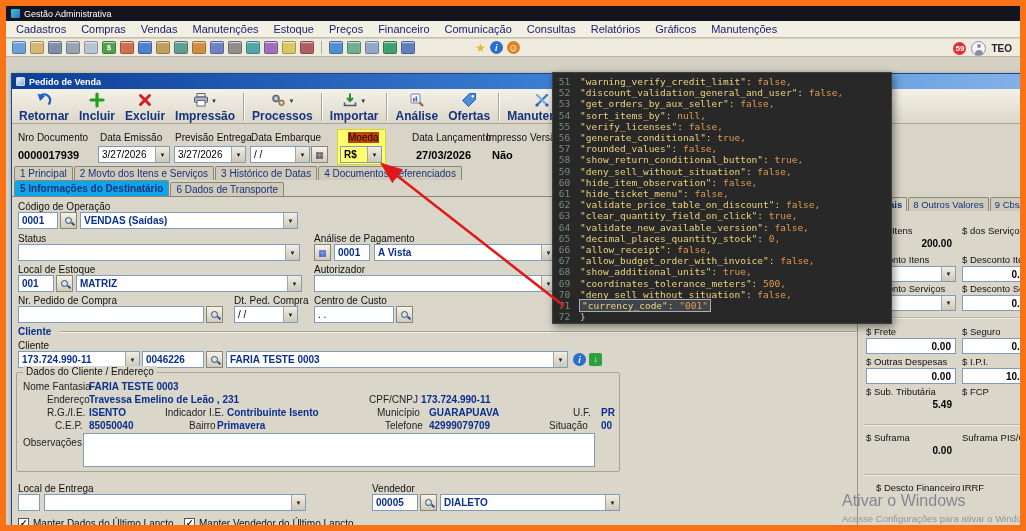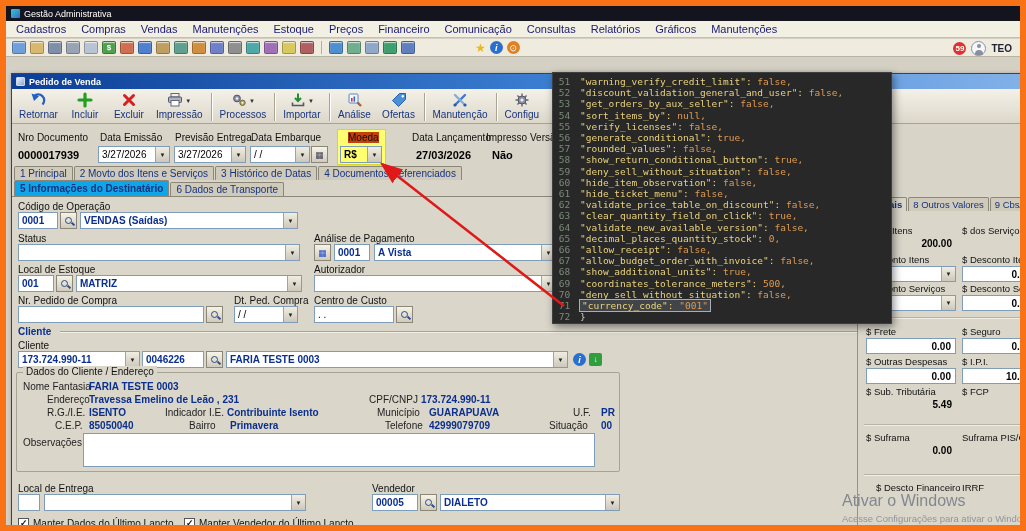--- a/index.html
+++ b/index.html
@@ -21,21 +21,21 @@
 .person::before{content:'';position:absolute;left:4.5px;top:2px;width:4px;height:4px;border-radius:50%;background:#8890a0}
 .person::after{content:'';position:absolute;left:2.5px;top:7.5px;width:8px;height:5px;border-radius:4px 4px 0 0;background:#8890a0}
 .uname{font-size:10px;color:#223;font-weight:bold}
 
 .win{position:absolute;left:5px;top:67px;width:1060px;height:459px;background:#d8d4c8;border:1px solid #16498f;box-shadow:1px 1px 4px rgba(0,0,0,.35)}
 .wtitle{position:absolute;left:0;top:0;right:0;height:15px;background:linear-gradient(to right,#0c3e96,#3f83d6 55%,#8ab6ea);color:#fff;display:flex;align-items:center;gap:4px;padding:0 4px;font-size:9px;font-weight:bold}
 .wic{width:9px;height:9px;background:linear-gradient(135deg,#eef,#88a8d8);border:1px solid #cdd;border-radius:1px;flex:none}
 .wtools{position:absolute;left:0;top:15px;right:0;height:35px;background:linear-gradient(#f4f1e8,#dcd7c9);border-bottom:1px solid #a8a494;display:flex;align-items:flex-start;padding:2px 2px 0}
 .tbtn{display:flex;flex-direction:column;align-items:center;padding:1px 5px;min-width:44px}
 .tbtn .ic{height:17px;display:flex;align-items:center;gap:2px}
-.tbtn .lb{font-size:10px;font-weight:normal;color:#16337f;white-space:nowrap}
+.tbtn .lb{font-size:12px;font-weight:bold;color:#16337f;white-space:nowrap}
 .caret{font-size:6px;color:#333}
 .vsep{width:1px;height:28px;background:#a8a494;box-shadow:1px 0 0 #fff;margin:2px 3px 0;flex:none}
 .whdr{position:absolute;left:0;top:50px;right:0;height:42px}
 .hlbl{position:absolute;top:8px;font-size:10px;color:#111;white-space:nowrap}
 .hval{position:absolute;top:25px;font-size:11px;font-weight:bold;color:#000;white-space:nowrap}
 .combo{position:absolute;height:17px;background:#fff;border:1px solid #7f9db9;display:flex;align-items:stretch;overflow:hidden}
 .combo .cv{flex:1;display:flex;align-items:center;padding:0 3px;font-size:10px;font-weight:bold;color:#0a2f8f;white-space:nowrap;overflow:hidden}
 .combo .dd{width:14px;background:linear-gradient(#f0ede2,#cdc8ba);border-left:1px solid #a8a494;display:flex;align-items:center;justify-content:center;font-size:6px;color:#222;flex:none}
 .tfield{position:absolute;height:17px;background:#fff;border:1px solid #7f9db9;display:flex;align-items:center;padding:0 3px;font-size:10px;font-weight:bold;color:#0a2f8f;white-space:nowrap;overflow:hidden}
 .sqbtn{position:absolute;width:17px;height:17px;background:linear-gradient(#f6f3e8,#d0cbbc);border:1px solid #8a8678;display:flex;align-items:center;justify-content:center;font-size:9px}
@@ -420,21 +420,21 @@
         <span class="gl" style="left:148px;top:34px">Indicador I.E.</span>
         <span class="gv" style="left:210px;top:34px">Contribuinte Isento</span>
         <span class="gl" style="left:360px;top:34px">Município</span>
         <span class="gv" style="left:412px;top:34px">GUARAPUAVA</span>
         <span class="gl" style="left:556px;top:34px">U.F.</span>
         <span class="gv" style="left:584px;top:34px">PR</span>
 
         <span class="gl" style="left:38px;top:47px">C.E.P.</span>
         <span class="gv" style="left:72px;top:47px">85050040</span>
         <span class="gl" style="left:172px;top:47px">Bairro</span>
-        <span class="gv" style="left:213px;top:47px">Primavera</span>
+        <span class="gv" style="left:200px;top:47px">Primavera</span>
         <span class="gl" style="left:368px;top:47px">Telefone</span>
         <span class="gv" style="left:412px;top:47px">42999079709</span>
         <span class="gl" style="left:532px;top:47px">Situação</span>
         <span class="gv" style="left:584px;top:47px">00</span>
 
         <span class="gl" style="left:6px;top:64px">Observações</span>
         <div class="obs" style="left:66px;top:60px;width:512px;height:34px"></div>
       </div>
 
       <span class="flbl" style="left:6px;top:286px">Local de Entrega</span>

